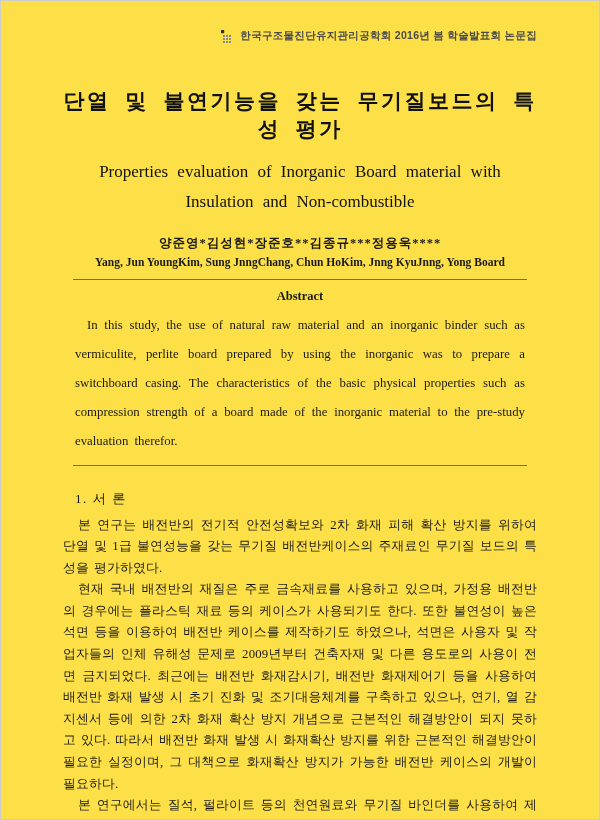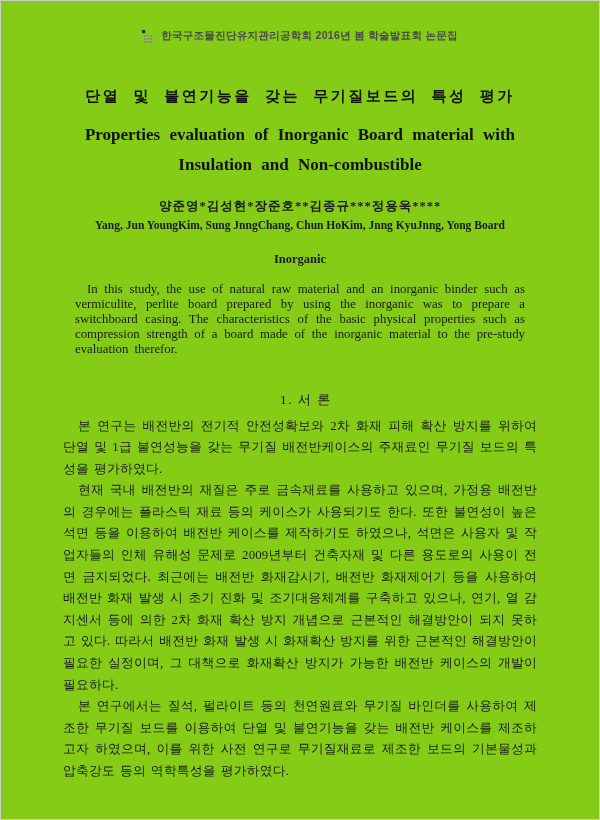--- a/index.html
+++ b/index.html
@@ -4,66 +4,65 @@
 <style>
   * { margin: 0; padding: 0; box-sizing: border-box; }
   html, body { width: 600px; height: 820px; }
   body {
     background: #f2f2f2;
     font-family: "Liberation Serif", "DejaVu Serif", serif;
     color: #1a1a1a;
   }
   .page {
     width: 600px; height: 820px;
-    background: #84cc16;
+    background: #fde047;
     border: 1px solid #cccccc;
     display: flex; flex-direction: column;
     padding: 0 62px;
     overflow: hidden;
     position: relative;
-    align-items: center;
   }
   
   .proc-header {
     margin-top: 28px;
     display: flex; justify-content: flex-end; align-items: center; gap: 6px;
     font-family: "Liberation Sans", "DejaVu Sans", sans-serif;
     font-size: 10.5px; font-weight: 600; color: #4a4a4a; letter-spacing: 0.3px;
   }
   .logo-ico { display: inline-flex; align-items: flex-end; }
   
   .kr-title {
     margin-top: 44px; text-align: center;
-    font-size: 15px; font-weight: bold; letter-spacing: 2.5px; word-spacing: 7px;
+    font-size: 21px; font-weight: bold; letter-spacing: 2.5px; word-spacing: 7px;
     color: #111;
   }
   .en-title {
     margin-top: 14px; text-align: center;
-    font-size: 17px; font-weight: bold; line-height: 1.75; word-spacing: 5px;
+    font-size: 17px; font-weight: normal; line-height: 1.75; word-spacing: 5px;
     color: #111;
   }
   
   .authors-kr {
     margin-top: 18px;
     display: flex; justify-content: center; 
     font-size: 12.5px; font-weight: bold; letter-spacing: 1px;
   }
   .authors-en {
     margin-top: 4px;
     display: flex; justify-content: center; 
     font-size: 11.5px; font-weight: bold;
   }
   
   .rule { border: none; border-top: 1.5px solid #6a6a6a; margin: 11px 10px 0 10px; }
   .rule.bottom { margin-top: 9px; }
   
   .abs-head { margin-top: 9px; text-align: center; font-size: 12.5px; font-weight: bold; }
   .abs-body {
-    margin: 15px 12px 0 12px;
-    font-size: 12.8px; line-height: 15px;
+    margin: 7px 12px 0 12px;
+    font-size: 12.8px; line-height: 29px;
     text-align: justify; text-indent: 12px; word-spacing: 3px;
   }
   
   .sec-head {
     margin: 24px 0 0 12px;
     font-size: 13.2px; font-weight: normal; letter-spacing: 1.5px;
   }
   .kr-body { margin-top: 7px; }
   .kr-body p {
     font-size: 12.8px; line-height: 21.6px;
@@ -112,21 +111,21 @@
   <div class="authors-en">
     <span>Yang, Jun Young</span>
     <span>Kim, Sung Jnng</span>
     <span>Chang, Chun Ho</span>
     <span>Kim, Jnng Kyu</span>
     <span>Jnng, Yong Board</span>
   </div>
 
   <hr class="rule">
 
-  <div class="abs-head">Inorganic</div>
+  <div class="abs-head">Abstract</div>
   <p class="abs-body">In this study, the use of natural raw material and an inorganic binder such as vermiculite, perlite board prepared by using the inorganic was to prepare a switchboard casing. The characteristics of the basic physical properties such as compression strength of a board made of the inorganic material to the pre-study evaluation therefor.</p>
 
   <hr class="rule bottom">
 
   <h2 class="sec-head">1. 서 론</h2>
   <div class="kr-body">
     <p>본 연구는 배전반의 전기적 안전성확보와 2차 화재 피해 확산 방지를 위하여 단열 및 1급 불연성능을 갖는 무기질 배전반케이스의 주재료인 무기질 보드의 특성을 평가하였다.</p>
     <p>현재 국내 배전반의 재질은 주로 금속재료를 사용하고 있으며, 가정용 배전반의 경우에는 플라스틱 재료 등의 케이스가 사용되기도 한다. 또한 불연성이 높은 석면 등을 이용하여 배전반 케이스를 제작하기도 하였으나, 석면은 사용자 및 작업자들의 인체 유해성 문제로 2009년부터 건축자재 및 다른 용도로의 사용이 전면 금지되었다. 최근에는 배전반 화재감시기, 배전반 화재제어기 등을 사용하여 배전반 화재 발생 시 초기 진화 및 조기대응체계를 구축하고 있으나, 연기, 열 감지센서 등에 의한 2차 화재 확산 방지 개념으로 근본적인 해결방안이 되지 못하고 있다. 따라서 배전반 화재 발생 시 화재확산 방지를 위한 근본적인 해결방안이 필요한 실정이며, 그 대책으로 화재확산 방지가 가능한 배전반 케이스의 개발이 필요하다.</p>
     <p>본 연구에서는 질석, 펄라이트 등의 천연원료와 무기질 바인더를 사용하여 제조한 무기질 보드를 이용하여 단열 및 불연기능을 갖는 배전반 케이스를 제조하고자 하였으며, 이를 위한 사전 연구로 무기질재료로 제조한 보드의 기본물성과 압축강도 등의 역학특성을 평가하였다.</p>
   </div>

